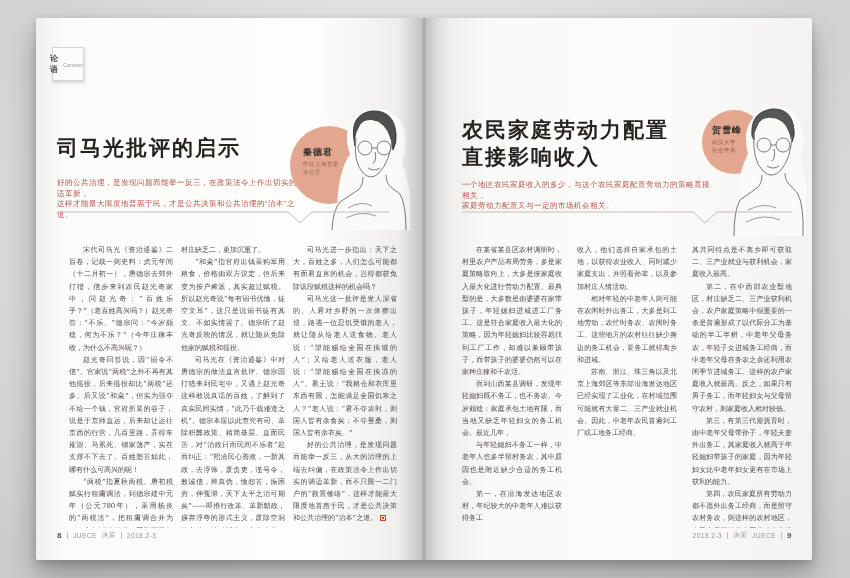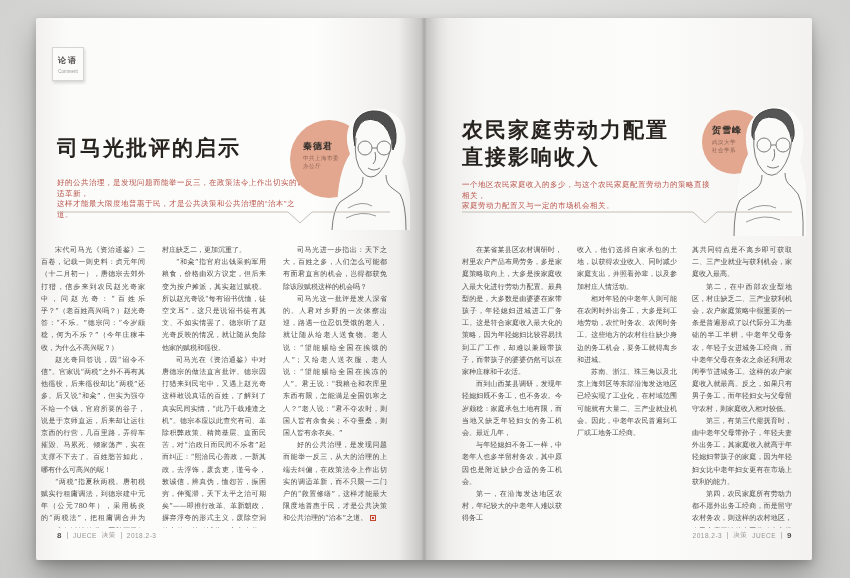--- a/index.html
+++ b/index.html
@@ -11,51 +11,51 @@
   .page{position:absolute;top:0;width:388px;height:542px;overflow:hidden;}
   .page.left{left:0;border-radius:2px 0 0 2px;
     background:linear-gradient(90deg,#f1f0ef 0%,#fbfbfa 8%,#fdfdfc 72%,#efeeec 93%,#dbdad8 100%);}
   .page.right{left:388px;border-radius:0 2px 2px 0;
     background:linear-gradient(90deg,#d7d6d4 0%,#ecebe9 4%,#f9f9f8 16%,#fcfcfb 58%,#f3f2f1 100%);}
   .gutter{position:absolute;left:363px;top:0;width:50px;height:542px;pointer-events:none;
     background:linear-gradient(90deg,rgba(0,0,0,0) 0%,rgba(0,0,0,.10) 44%,rgba(0,0,0,.22) 50%,rgba(0,0,0,.10) 56%,rgba(0,0,0,0) 100%);}
 
   .section-badge{position:absolute;left:16px;top:29px;width:30px;height:32px;background:#fbfbfa;
     border:1px solid #d7d5d2;box-shadow:1px 2px 3px rgba(0,0,0,.14);
-    display:flex;flex-direction:column;align-items:center;justify-content:center;}
+    display:flex;flex-direction:row;align-items:center;justify-content:center;}
   .badge-cn{font-size:8px;font-weight:700;color:#4a4744;letter-spacing:2px;}
   .badge-en{font-size:6px;color:#9b9793;margin-top:2px;transform:scale(.75);}
 
   .article-title{position:absolute;color:#27241f;font-weight:800;font-size:21px;letter-spacing:2px;line-height:27px;}
   .title-left{left:21px;top:116px;}
   .title-right{left:38px;top:98px;}
 
   .intro{position:absolute;font-size:7.5px;line-height:10.5px;color:#b9544a;letter-spacing:.5px;}
   .intro-left{left:21px;top:160px;width:250px;}
   .intro-right{left:38px;top:162px;width:250px;}
 
   .author-circle{position:absolute;border-radius:50%;background:#e2a78e;}
-  .circle-left{left:254px;top:102px;width:78px;height:78px;}
+  .circle-left{left:254px;top:108px;width:78px;height:78px;}
   .circle-right{left:278px;top:92px;width:64px;height:64px;text-align:center;}
   .author-name{position:absolute;font-weight:700;color:#332f2b;font-size:9px;letter-spacing:1px;}
   .author-aff{position:absolute;font-size:5.5px;line-height:8px;color:#8a6153;letter-spacing:.5px;}
   .circle-left .author-name{left:13px;top:20px;}
   .circle-left .author-aff{left:13px;top:34px;}
   .circle-right .author-name{left:10px;top:14px;}
   .circle-right .author-aff{left:10px;top:28px;}
   .portrait{position:absolute;}
   .portrait-left{left:292px;top:86px;width:82px;height:126px;}
   .portrait-right{left:306px;top:82px;width:76px;height:136px;}
 
   .divider{position:absolute;top:193px;}
   .divider-left{left:21px;}
   .divider-right{left:38px;}
 
   .columns{position:absolute;top:226px;display:flex;}
-  .columns-left{left:5px;width:346px;height:284px;gap:17px;}
+  .columns-left{left:33px;width:346px;height:284px;gap:8px;}
   .columns-right{left:38px;width:330px;height:284px;gap:15px;}
   .columns-left .col{width:104px;}
   .columns-right .col{width:100px;}
   .col{height:100%;overflow:hidden;}
   .para{margin:0;text-indent:2em;text-align:justify;color:#504d49;
     font-family:"DejaVu Serif",serif;font-size:7px;line-height:12.2px;}
   .para.cont{text-indent:0;}
   .endmark{display:inline-block;width:6px;height:6px;background:#c2452d;margin-left:3px;
     box-shadow:inset 0 0 0 1px #c2452d, inset 0 0 0 2px rgba(255,255,255,.85);vertical-align:-1px;}
 

